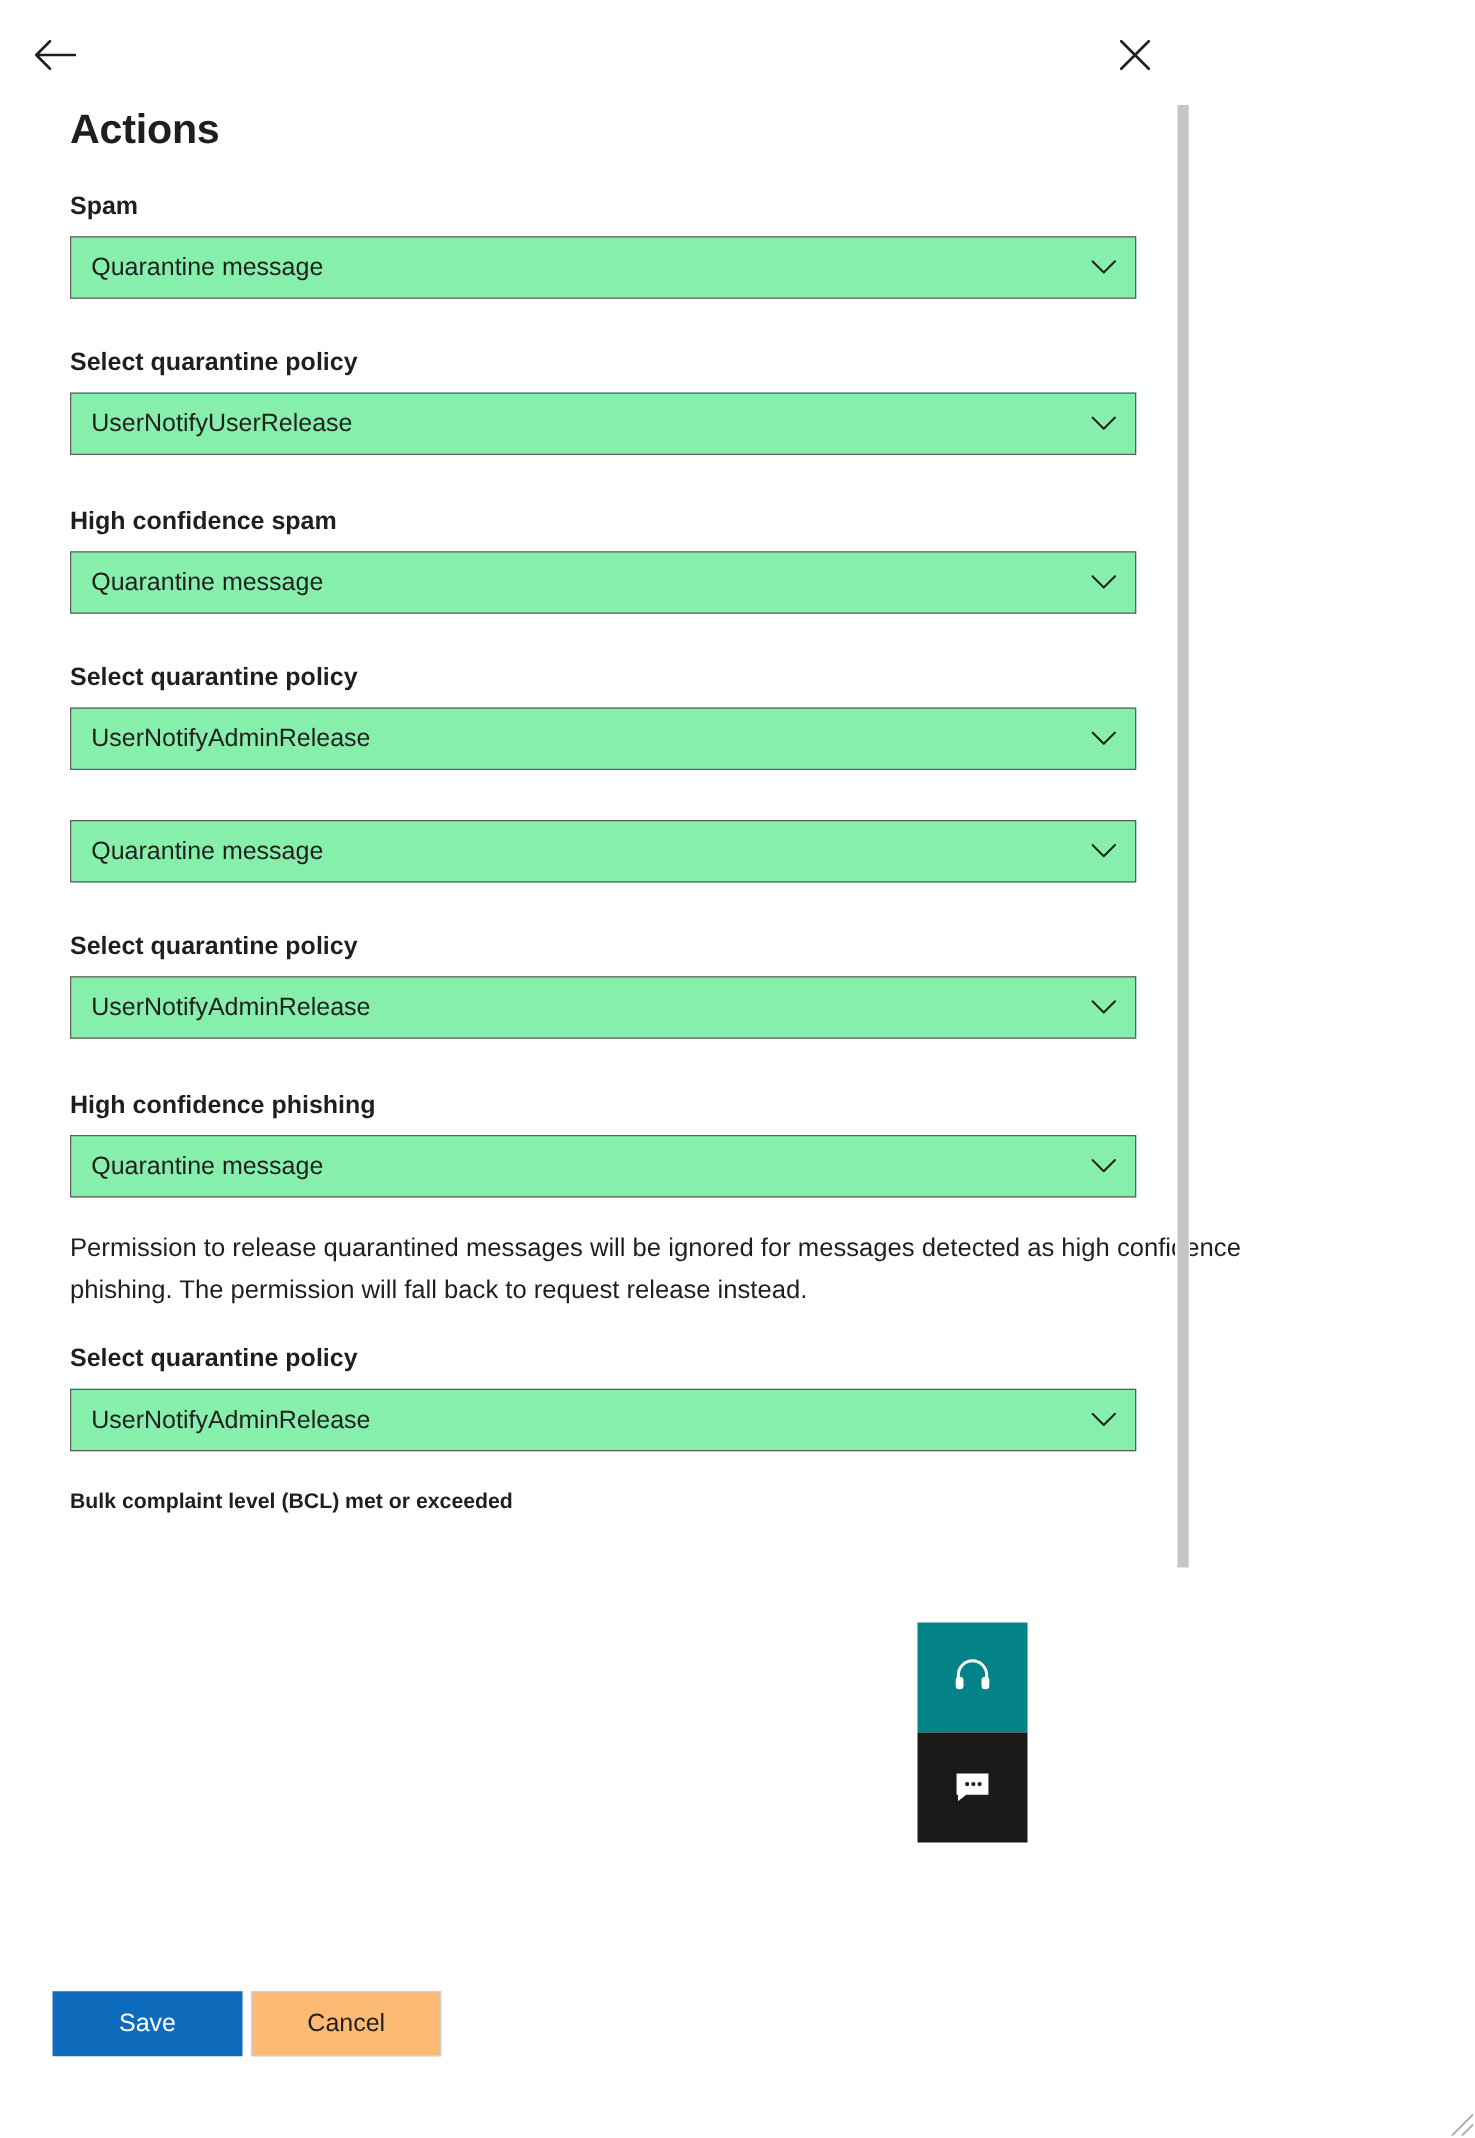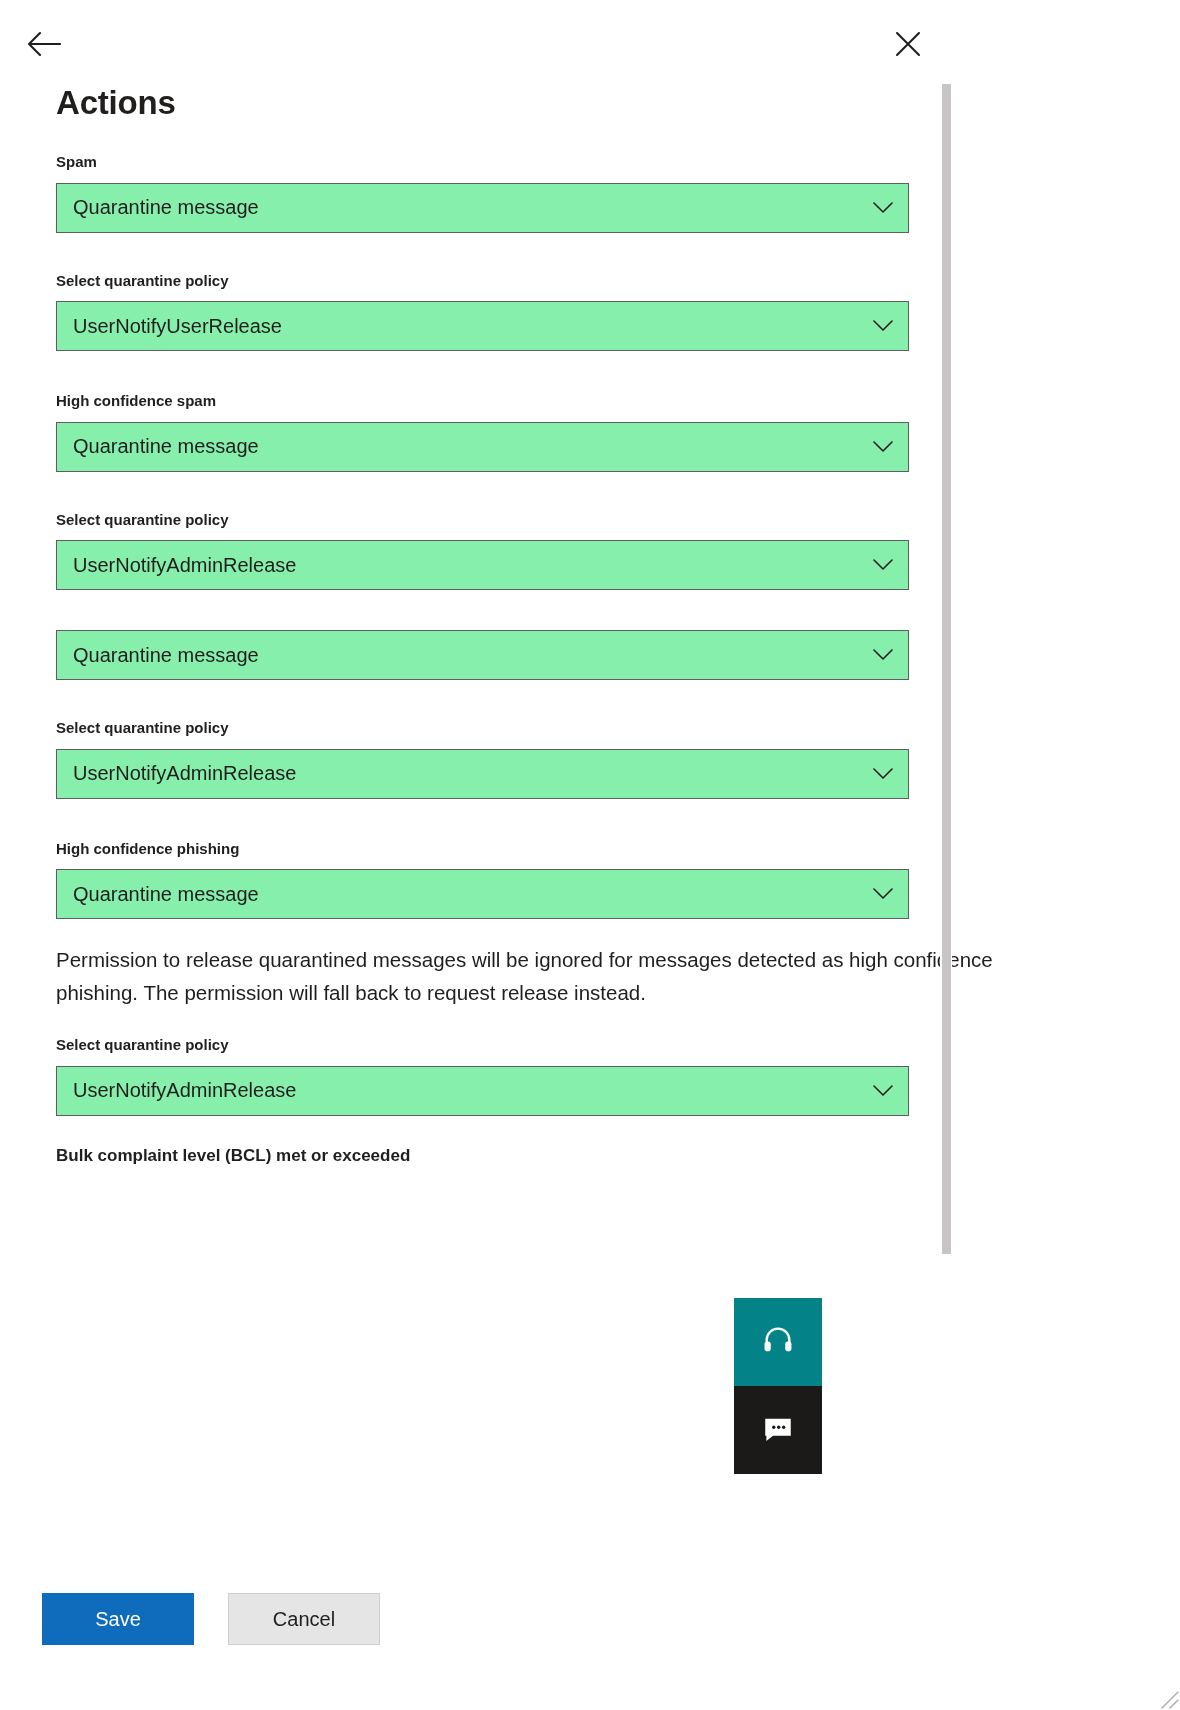--- a/index.html
+++ b/index.html
@@ -73,21 +73,21 @@
 
   h1.title {
     font-size: 33px;
     font-weight: bold;
     letter-spacing: -0.2px;
     margin: 0 0 30px 0;
     color: #201f1e;
   }
 
   .field-label {
-    font-size: 15px;
+    font-size: 20px;
     font-weight: bold;
     color: #201f1e;
     margin: 0 0 11px 0;
     line-height: 1.3;
   }
 
   .dropdown {
     position: relative;
     height: 50px;
     border: 1px solid #605e5c;
@@ -153,37 +153,37 @@
     width: 1180px;
     height: 140px;
     background: #ffffff;
     border-top: 1px solid #ffffff;
   }
   .footer-inner {
     position: absolute;
     left: 42px;
     top: 22px;
     display: flex;
-    gap: 34px;
+    gap: 7px;
   }
   .btn {
     height: 52px;
     min-width: 152px;
     font-size: 20px;
     font-family: "Liberation Sans", sans-serif;
     border: 1px solid transparent;
     cursor: pointer;
     padding: 0 20px;
   }
   .btn-primary {
     background: #0f6cbd;
     color: #ffffff;
   }
   .btn-secondary {
-    background: #e5e5e5;
+    background: #fdba74;
     color: #201f1e;
     border: 1px solid #d0cece;
   }
 
   
   .help-stack {
     position: absolute;
     right: 130px;
     top: 1298px;
     width: 88px;

